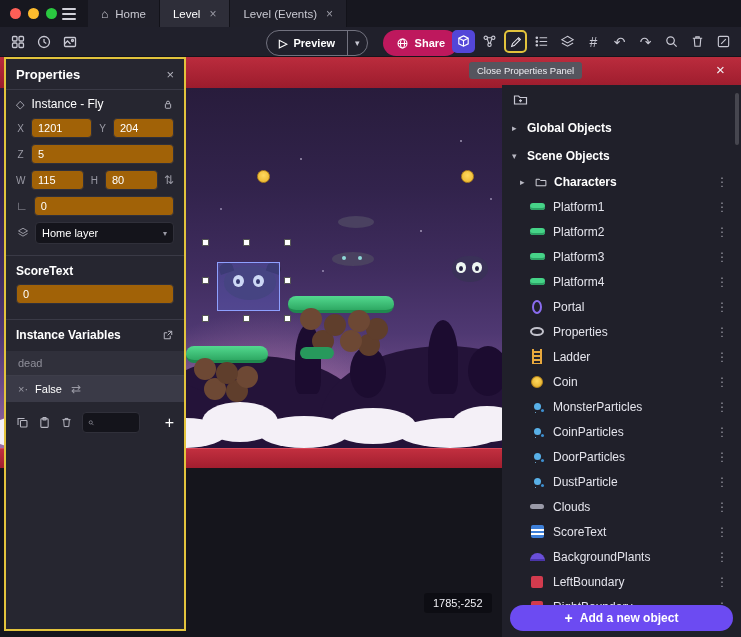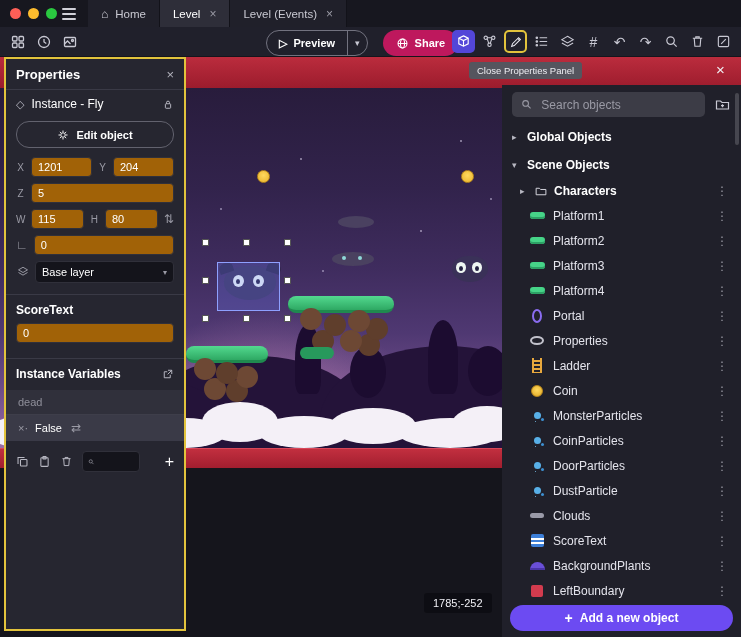--- a/index.html
+++ b/index.html
@@ -375,27 +375,20 @@
   <div class="p-inst">
     <span class="p-diamond">◇</span>
     <span>Instance  -  Fly</span>
     <span class="p-lock">
       <svg width="12" height="13" viewBox="0 0 16 16" fill="none" stroke="#b8b8c2" stroke-width="1.3">
         <rect x="4.5" y="7" width="7" height="6" rx="1"></rect>
           <path d="M6 7V5.5a2 2 0 014 0V7"></path>
       </svg>
       </span>
   </div>
-  <div class="edit-btn">
-    <svg width="12" height="12" viewBox="0 0 16 16" fill="none" stroke="#fff" stroke-width="1.3">
-      <circle cx="8" cy="8" r="3"></circle>
-        <path d="M8 2v2M8 12v2M2 8h2M12 8h2M3.8 3.8l1.4 1.4M10.8 10.8l1.4 1.4M12.2 3.8l-1.4 1.4M5.2 10.8l-1.4 1.4"></path>
-    </svg>
-    <span>Edit object</span>
-  </div>
 
   <div class="fgrid">
     <div class="frow">
       <span class="flabel">X</span>
       <input class="fin" value="1201" style="">
       <span class="flabel">Y</span>
       <input class="fin" value="204" style="">
     </div>
     <div class="frow">
       <span class="flabel">Z</span>
@@ -412,21 +405,21 @@
       <span class="ficon">∟</span>
       <input class="fin" value="0" style="">
     </div>
     <div class="frow">
       <span class="ficon">
         <svg width="12" height="12" viewBox="0 0 16 16" fill="none" stroke="#9a9aa5" stroke-width="1.3">
           <path d="M8 3l6 3.5L8 10 2 6.5z"></path>
             <path d="M2 10l6 3.5L14 10"></path>
         </svg></span>
       <span class="fsel">
-        <span>Base layer</span>
+        <span>Home layer</span>
         <span class="dd">▾</span>
       </span>
     </div>
   </div>
 
   <div class="p-sect">
     <span class="t">ScoreText</span>
   </div>
   <div class="anim-in">
     <input class="fin" value="0" style="">
@@ -474,27 +467,20 @@
           <path d="M9.5 9.5l3.5 3.5"></path>
       </svg>
       <input style="">
     </span>
     <span class="plus-btn">+</span>
   </div>
 </div>
 
 <div class="objects">
   <div class="srow">
-    <div class="search-box">
-      <svg width="13" height="13" viewBox="0 0 16 16" fill="none" stroke="#9a9aa5" stroke-width="1.5">
-        <circle cx="6.5" cy="6.5" r="4"></circle>
-          <path d="M9.5 9.5l4 4"></path>
-      </svg>
-      <input placeholder="Search objects" style="">
-    </div>
     <span style="display:flex;cursor:pointer;">
       <svg width="17" height="16" viewBox="0 0 16 16" fill="none" stroke="#c9c9d4" stroke-width="1.2">
         <path d="M2 4h4l1.5 1.5H14V12H2z"></path>
           <path d="M8 7.2v3M6.5 8.7h3"></path>
       </svg>
       </span>
   </div>
 
   <div class="sec">
     <span class="chev">▸</span>

